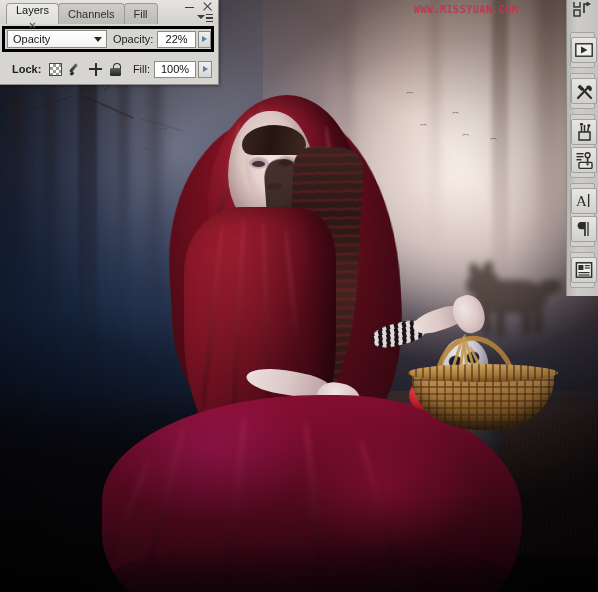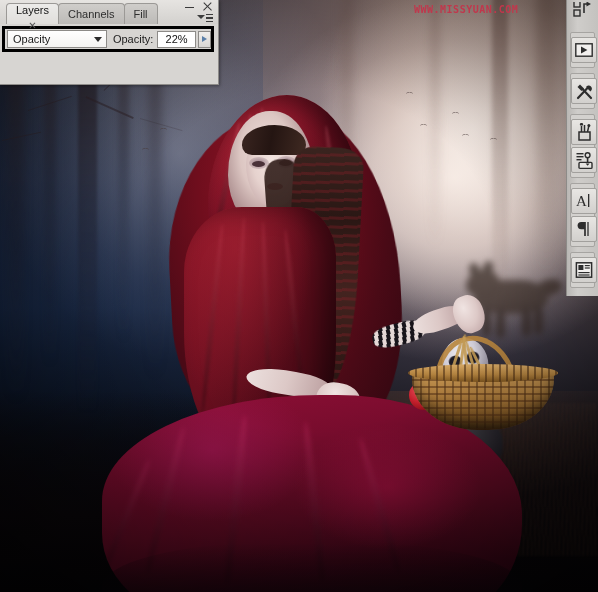--- a/index.html
+++ b/index.html
@@ -661,20 +661,39 @@
         <span>Opacity</span>
         <span class="caret-down"></span>
       </div>
       <span class="opacity-label">Opacity:</span>
       <div class="num-field">22%</div>
       <div class="spin-btn">
         <span class="spin-tri"></span>
       </div>
     </div>
 
+    <div class="lock-row">
+      <span class="lock-label">Lock:</span>
+      <div class="lock-icons">
+        <div class="lk lk-checker"></div>
+        <div class="lk lk-brush"></div>
+        <div class="lk lk-move"></div>
+        <div class="lk lk-lock">
+          <span class="shackle"></span>
+          <span class="body"></span>
+        </div>
+      </div>
+      <div class="fill-group">
+        <span class="fill-label">Fill:</span>
+        <div class="num-field">100%</div>
+        <div class="spin-btn">
+          <span class="spin-tri"></span>
+        </div>
+      </div>
+    </div>
   </div>
 
   <div class="dock">
 
     <div class="dock-top">
       <div class="dock-btn flat" style="margin-top:-4px;">
         <svg width="22" height="22" viewBox="0 0 22 22" aria-hidden="true">
           <rect x="2" y="2" width="6" height="6" fill="none" stroke="#2d2d2d" stroke-width="1.4"></rect>
           <rect x="2" y="11" width="6" height="6" fill="none" stroke="#2d2d2d" stroke-width="1.4"></rect>
           <path d="M12 14 L12 5 L17 5" fill="none" stroke="#2d2d2d" stroke-width="1.6"></path>

